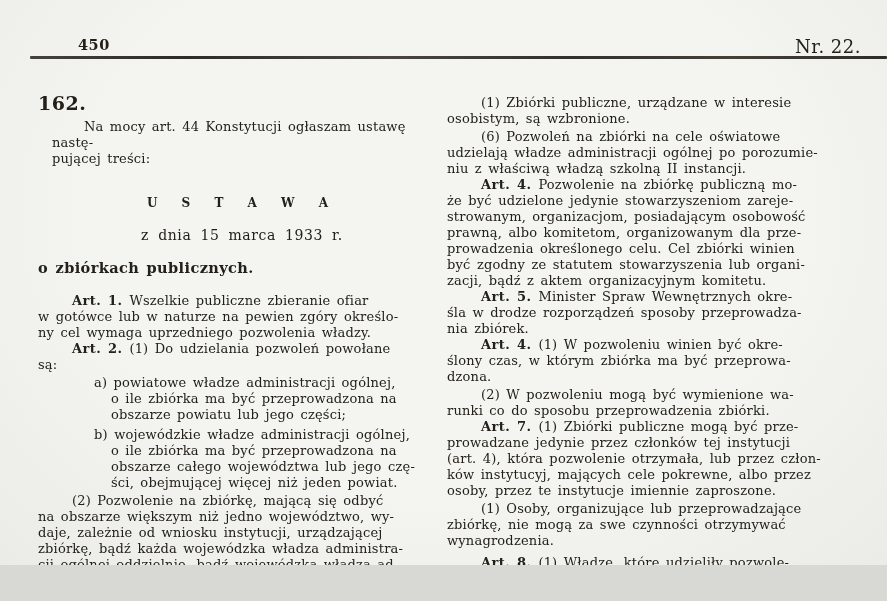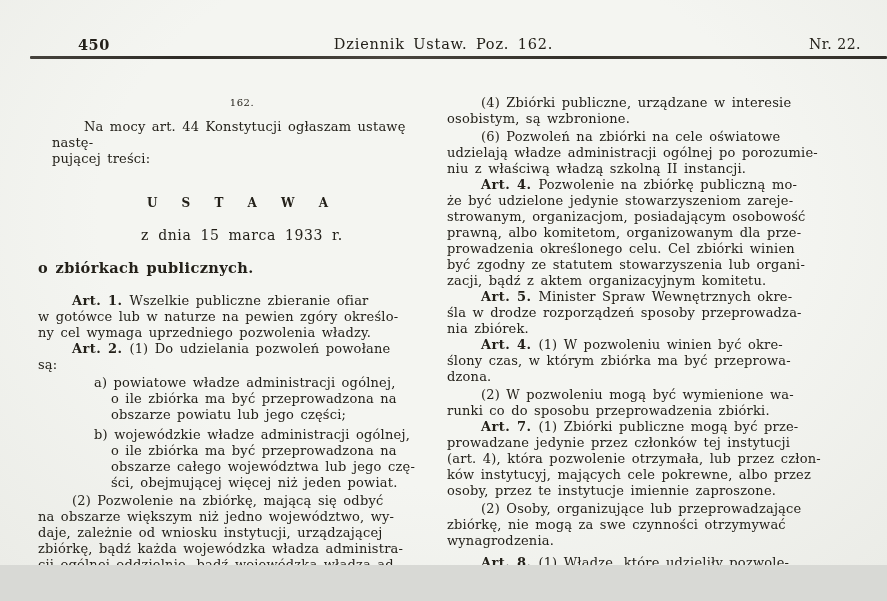--- a/index.html
+++ b/index.html
@@ -7,47 +7,46 @@
     position:relative;
     width:887px;height:565px;
     overflow:hidden;
     background:radial-gradient(ellipse at 50% 38%, #f4f5f1 55%, #ebece7 100%);
     font-family:"DejaVu Serif", serif;
     color:#232019;
   }
   
   .hdr-left{position:absolute;top:36px;left:78px;font-size:14.5px;font-weight:bold;letter-spacing:.5px;}
   .hdr-center{position:absolute;top:36px;left:0;width:100%;text-align:center;font-size:14.5px;letter-spacing:.8px;word-spacing:3px;}
-  .hdr-right{position:absolute;top:36px;right:26px;font-size:14px;letter-spacing:.5px;}
+  .hdr-right{position:absolute;top:36px;right:26px;font-size:18px;letter-spacing:.5px;}
   .rule{position:absolute;top:56px;left:30px;right:0;height:2.5px;
     background:linear-gradient(90deg,#45423c 0%,#2e2b26 18%,#4a463f 42%,#33302a 63%,#454139 82%,#2f2c27 100%);
     border-radius:1px;}
   
   .col{position:absolute;top:95px;font-size:13px;line-height:16px;letter-spacing:.2px;word-spacing:2px;}
   .col-left{left:38px;width:408px;}
   .col-right{left:447px;width:417px;}
   p{margin:0;white-space:pre-line;}
   .para{text-indent:34px;}
   .lead{font-weight:bold;margin-right:7px;letter-spacing:.4px;}
-  .act-number{text-align:center;font-weight:normal;font-size:10px;line-height:16px;letter-spacing:.5px;}
+  .act-number{font-weight:bold;font-size:19px;line-height:16px;letter-spacing:.5px;}
   .preamble{margin:8px 6px 0 14px;text-indent:32px;}
   .act-type{text-align:center;font-weight:bold;font-size:12px;line-height:20px;letter-spacing:9px;margin-top:26px;}
   .act-date{text-align:center;font-size:14px;line-height:16px;margin-top:14px;letter-spacing:.6px;word-spacing:4px;}
   .act-title{text-align:left;font-weight:bold;font-size:14.5px;line-height:18px;margin-top:16px;letter-spacing:.4px;}
   .m16{margin-top:16px;} .m10{margin-top:0;} .m6{margin-top:6px;}
   .m4{margin-top:4px;} .m2{margin-top:2px;}
   .list-item{padding-left:73px;text-indent:-17px;}
 </style>
 </head>
 <body>
 
 <div class="page">
 
   <span class="hdr-left">450</span>
-  <span class="hdr-center">Dziennik Ustaw. Poz. 162.</span>
   <span class="hdr-right">Nr. 22.</span>
   <div class="rule"></div>
 
   <div class="col col-left">
     <p class="act-number">162.</p>
     <p class="preamble">Na mocy art. 44 Konstytucji ogłaszam ustawę nastę-
 pującej treści:</p>
     <p class="act-type">U S T A W A</p>
     <p class="act-date">z dnia 15 marca 1933 r.</p>
     <p class="act-title">o zbiórkach publicznych.</p>
@@ -68,21 +67,21 @@
 daje, zależnie od wniosku instytucji, urządzającej
 zbiórkę, bądź każda wojewódzka władza administra-
 cji ogólnej oddzielnie, bądź wojewódzka władza ad-
 ministracji ogólnej właściwa ze względu na miejsce
 siedziby instytucji, urządzającej zbiórkę, za zgodą
 wojewódzkich władz administracji ogólnej, na któ-
 rych obszarze zbiórka ma się odbywać. Wojewódz-</p>
   </div>
 
   <div class="col col-right">
-    <p class="para">(4) Zbiórki publiczne, urządzane w interesie
+    <p class="para">(1) Zbiórki publiczne, urządzane w interesie
 osobistym, są wzbronione.</p>
     <p class="para m2">(6) Pozwoleń na zbiórki na cele oświatowe
 udzielają władze administracji ogólnej po porozumie-
 niu z właściwą władzą szkolną II instancji.</p>
     <p class="para m10"><b class="lead">Art. 4.</b><span>Pozwolenie na zbiórkę publiczną mo-
 że być udzielone jedynie stowarzyszeniom zareje-
 strowanym, organizacjom, posiadającym osobowość
 prawną, albo komitetom, organizowanym dla prze-
 prowadzenia określonego celu. Cel zbiórki winien
 być zgodny ze statutem stowarzyszenia lub organi-
@@ -93,19 +92,19 @@
     <p class="para m10"><b class="lead">Art. 4.</b><span>(1) W pozwoleniu winien być okre-
 ślony czas, w którym zbiórka ma być przeprowa-
 dzona.</span></p>
     <p class="para m2">(2) W pozwoleniu mogą być wymienione wa-
 runki co do sposobu przeprowadzenia zbiórki.</p>
     <p class="para m10"><b class="lead">Art. 7.</b><span>(1) Zbiórki publiczne mogą być prze-
 prowadzane jedynie przez członków tej instytucji
 (art. 4), która pozwolenie otrzymała, lub przez człon-
 ków instytucyj, mających cele pokrewne, albo przez
 osoby, przez te instytucje imiennie zaproszone.</span></p>
-    <p class="para m2">(2) Osoby, organizujące lub przeprowadzające
+    <p class="para m2">(1) Osoby, organizujące lub przeprowadzające
 zbiórkę, nie mogą za swe czynności otrzymywać
 wynagrodzenia.</p>
     <p class="para m6"><b class="lead">Art. 8.</b><span>(1) Władze, które udzieliły pozwole-</span></p>
   </div>
 
 </div>
 
 </body></html>

